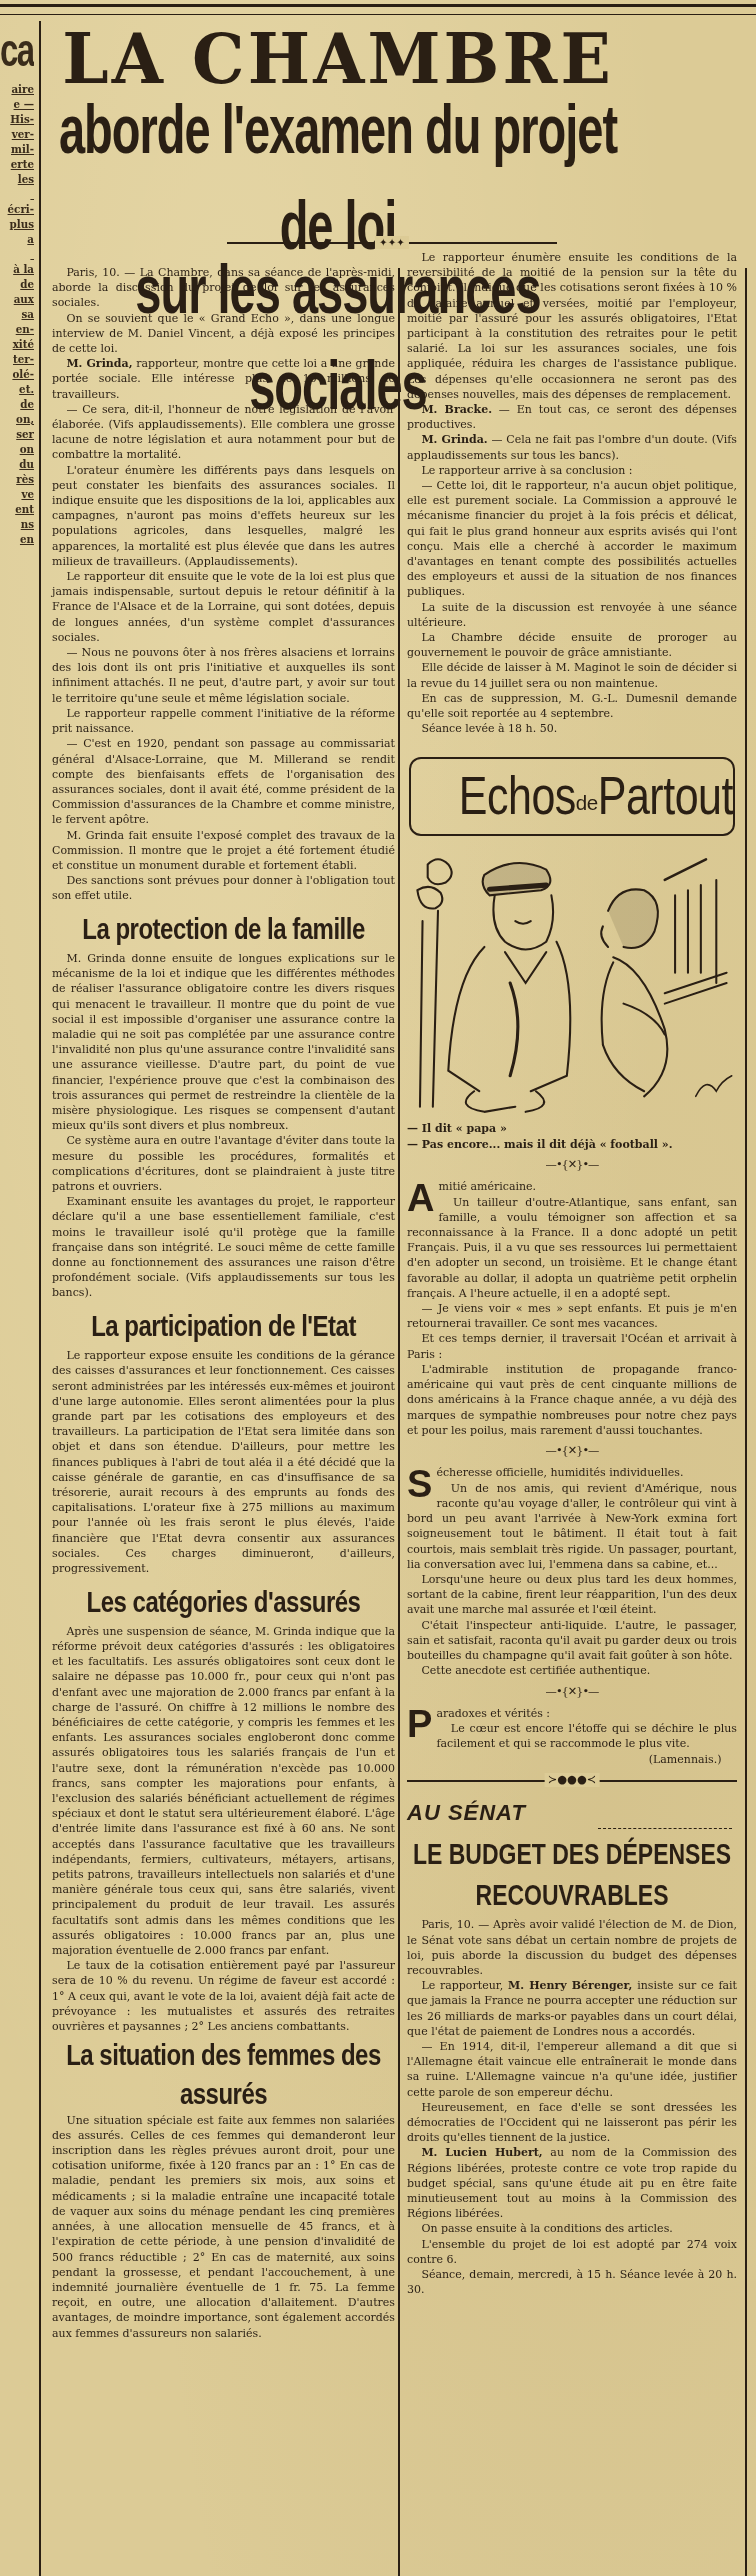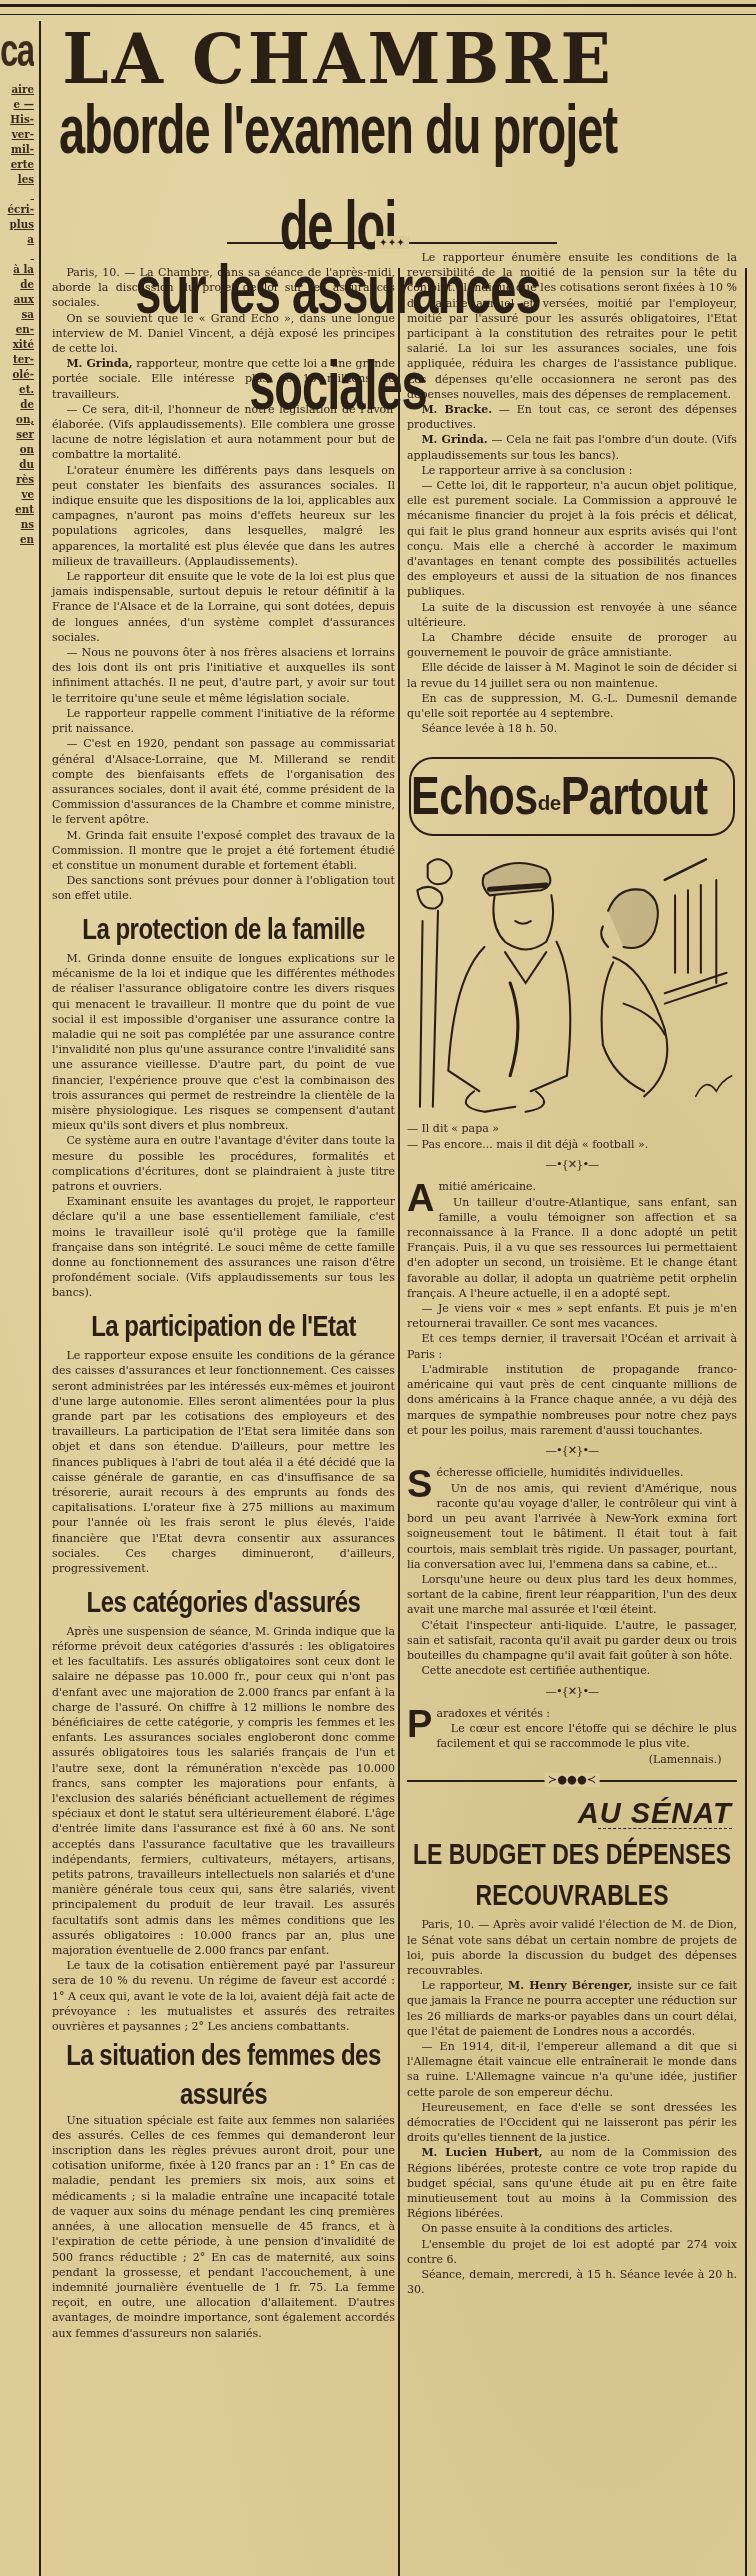--- a/index.html
+++ b/index.html
@@ -62,40 +62,40 @@
   .col p { margin: 0; text-indent: 14.4px; }
   .col p.noindent { text-indent: 0; }
   .col b { font-weight: bold; }
   .subhead {
     font-family: "Liberation Sans", sans-serif; font-weight: bold;
     font-size: 24px; line-height: 31px; text-align: center;
     letter-spacing: -0.5px; transform: scaleY(1.25); margin: 9.3px 0 7.2px 0;
     text-indent: 0;
   }
   .echos-box {
-    border: 2.6px solid #2a1f14; border-radius: 24px;
-    text-align: left; padding: 13.4px 0 15.5px 0; margin: 20.6px 2.1px 13.4px 2.1px;
-    font-family: "Liberation Sans", sans-serif; font-weight: bold;
+    border: 2.6px solid #2a1f14; border-radius: 12px;
+    text-align: right; padding: 13.4px 0 15.5px 0; margin: 20.6px 2.1px 13.4px 2.1px;
+    font-family: "Liberation Sans", sans-serif; font-weight: normal;
     letter-spacing: -0.5px;
   }
   .echos-box .big { font-size: 43px; line-height: 46px; display: inline-block; transform: scaleY(1.25); }
   .echos-box .small { font-size: 20.6px; display: inline-block; }
   .cartoon {
     height: 268px; position: relative; margin: 10.3px 0 4.1px 0;
   }
   .cartoon svg { width: 100%; height: 100%; }
-  .caption p { text-indent: 0; font-weight: normal; }
+  .caption p { text-indent: 0; font-weight: bold; }
   .sep-knot { text-align: center; font-size: 11.3px; margin: 5.2px 0 7.2px 0; letter-spacing: -1px; }
   .dropcap {
     float: left; font-family: "Liberation Sans", sans-serif; font-weight: 900;
     font-size: 38px; line-height: 32px; margin: 2.1px 4.1px 0 0;
   }
   .au-senat {
-    text-align: right; font-family: "Liberation Sans", sans-serif; font-weight: bold; font-style: italic;
-    font-size: 29px; line-height: 30px; letter-spacing: 1px; padding-right: 5.2px;
+    text-align: left; font-family: "Liberation Sans", sans-serif; font-weight: bold; font-style: italic;
+    font-size: 22px; line-height: 30px; letter-spacing: 1px; padding-right: 5.2px;
   }
   .au-senat-under { margin: 0 5.2px 0 auto; width: 134px; border-top: 1.5px dashed #2a1f14; margin-bottom: 5.2px; }
   .senat-headline {
     font-family: "Liberation Sans", sans-serif; font-weight: bold; text-align: center;
     font-size: 23px; line-height: 32px; transform: scaleY(1.3); margin: 13.4px 0 11.3px 0; text-indent: 0;
   }
 </style>
 </head>
 <body>
 

